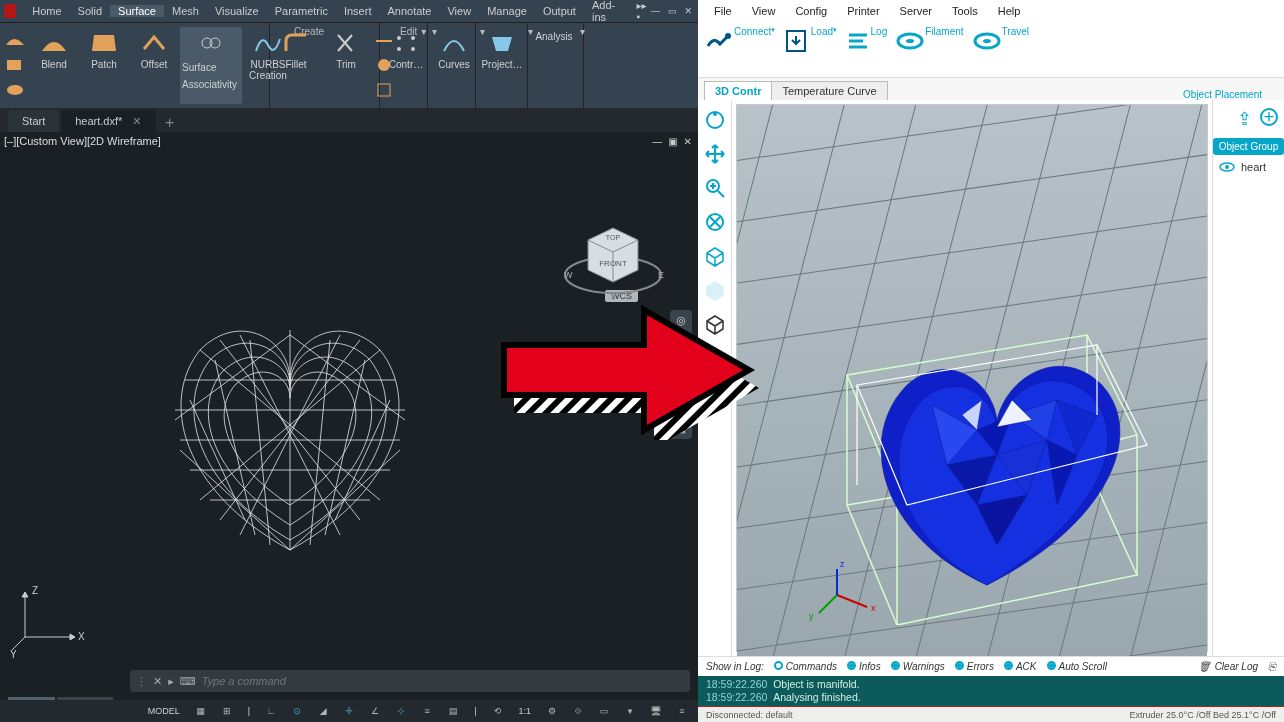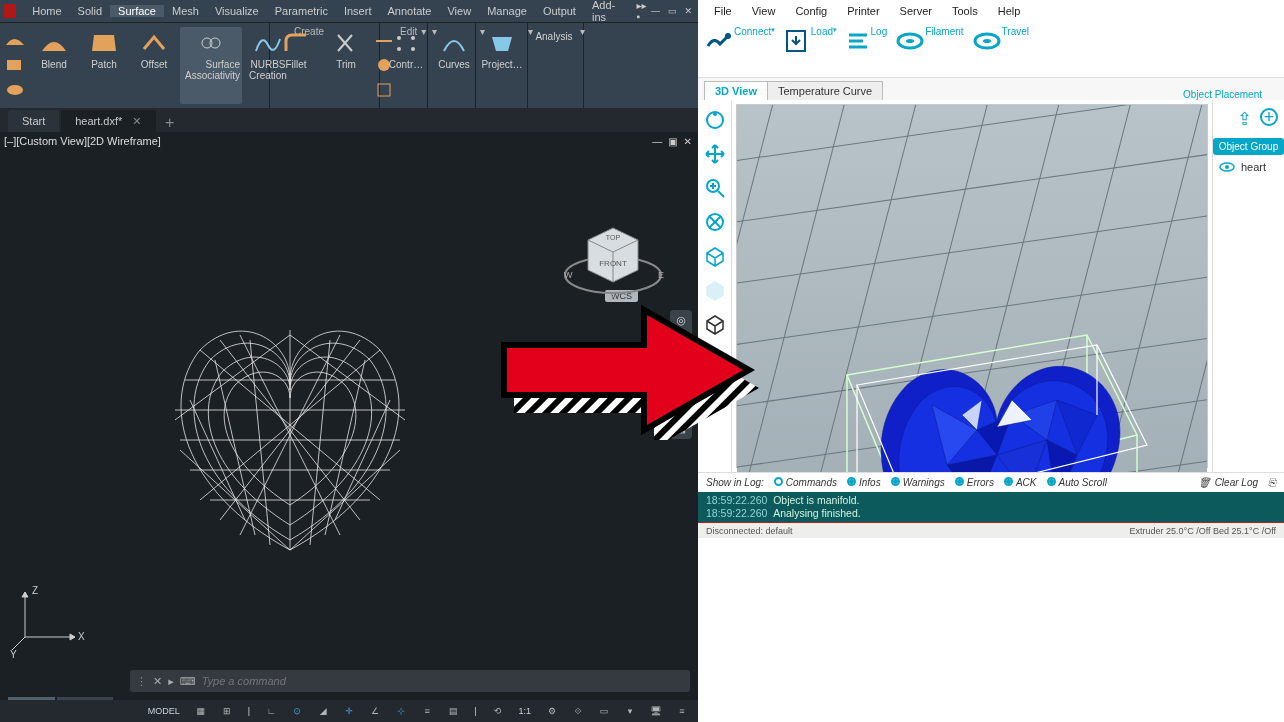--- a/index.html
+++ b/index.html
@@ -51,21 +51,21 @@
 .layout-tabs .plus { padding: 2px 6px; color: #888; cursor: pointer; }
 
 .statusbar { position: absolute; bottom: 0; left: 0; right: 0; height: 22px; background: #23292e; display: flex; align-items: center; justify-content: flex-end; gap: 10px; padding: 0 8px; font-size: 9px; color: #ccc; }
 .statusbar .seg { padding: 0 3px; color: #c8d2dc; }
 .statusbar .sb-ico { width: 16px; height: 16px; opacity: .85; display: flex; align-items: center; justify-content: center; }
 
 
 .arrow-overlay { position: absolute; left: 484px; top: 300px; z-index: 50; pointer-events: none; }
 
 
-.right-app { flex: 1; height: 538px; background: #ef4444; display: flex; flex-direction: column; position: relative; }
+.right-app { flex: 1; height: 722px; background: #ef4444; display: flex; flex-direction: column; position: relative; }
 .r-menu { height: 22px; background: #fff; display: flex; align-items: center; padding-left: 8px; font-size: 11px; color: #222; gap: 4px; }
 .r-menu .mi { padding: 0 8px; cursor: pointer; }
 
 .r-toolbar { height: 56px; background: #fff; border-bottom: 1px solid #ddd; display: flex; align-items: flex-start; padding: 4px 6px; gap: 8px; }
 .r-toolbar .tb { display: flex; align-items: flex-start; font-size: 10px; color: #06a6c9; cursor: pointer; }
 .r-toolbar .tb .ico { height: 30px; display: flex; align-items: center; }
 
 .r-tabs { height: 22px; display: flex; align-items: flex-end; padding-left: 6px; font-size: 11px; background: #f7f7f7; }
 .r-tabs .tab { padding: 3px 10px; border: 1px solid #bbb; border-bottom: none; background: #eee; color: #333; cursor: pointer; margin-right: -1px; }
 .r-tabs .tab.active { background: #fff; color: #06a6c9; font-weight: 600; }
@@ -152,21 +152,21 @@
             <svg class="ico">
               <path d="M4 18 L14 6 L24 18" fill="none" stroke="#e2a25c" stroke-width="3"></path>
             </svg>
             <span>Offset</span>
           </div>
         <div class="big-btn sel" style="width:62px">
             <svg class="ico">
               <circle cx="10" cy="12" r="5" fill="none" stroke="#ccc"></circle>
               <circle cx="18" cy="12" r="5" fill="none" stroke="#ccc"></circle>
             </svg>
-            <span style="text-align:right;line-height:11px">Surface Associativity</span>
+            <span style="text-align:left;line-height:17px">Surface Associativity</span>
           </div>
         <div class="big-btn">
             <svg class="ico">
               <path d="M2 20 Q8 2 14 14 T26 8" fill="none" stroke="#87c8e8" stroke-width="2"></path>
             </svg>
             <span style="text-align:center;line-height:11px">NURBS Creation</span>
           </div>
       </div>
       <div class="group-foot">
           <span>Create</span>
@@ -434,21 +434,21 @@
           <svg width="30" height="26">
             <ellipse cx="15" cy="13" rx="12" ry="7" fill="none" stroke="#06a6c9" stroke-width="3"></ellipse>
             <ellipse cx="15" cy="13" rx="4" ry="2" fill="#06a6c9"></ellipse>
           </svg>
         </span>
         <span>Travel</span>
       </div>
   </div>
 
   <div class="r-tabs">
-    <div class="tab active">3D View</div>
+    <div class="tab active">3D Contr</div>
     <div class="tab">Temperature Curve</div>
     <div class="side-label">Object Placement</div>
   </div>
 
   <div class="r-body">
     <div class="r-tools">
       <div class="t">
           <svg width="22" height="22">
             <circle cx="11" cy="11" r="8" fill="none" stroke="#06a6c9" stroke-width="2"></circle>
             <circle cx="11" cy="5" r="2" fill="#06a6c9"></circle>

